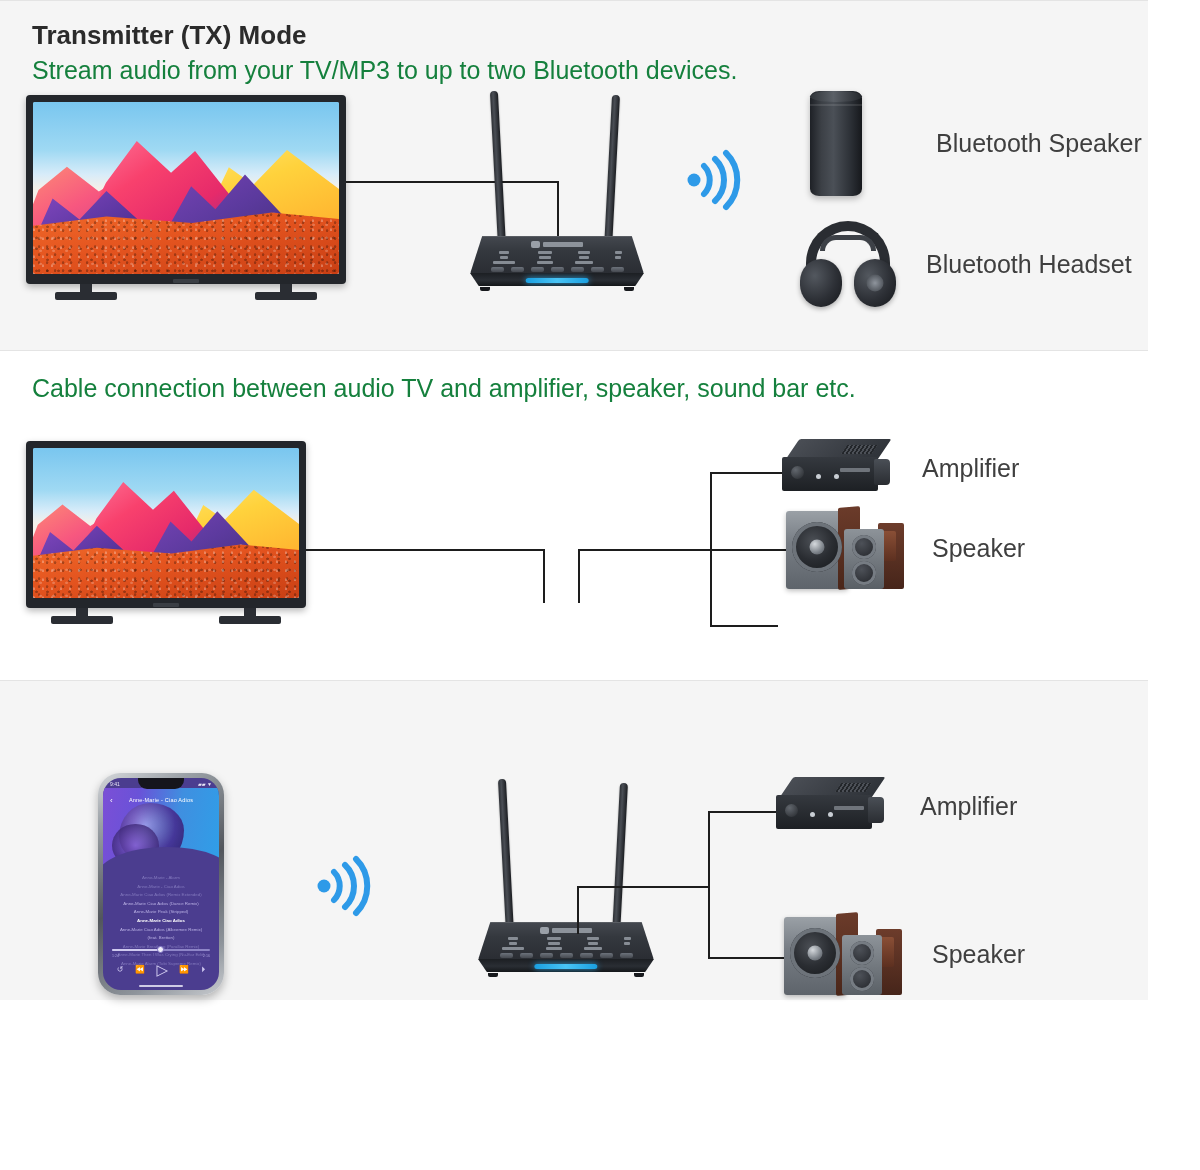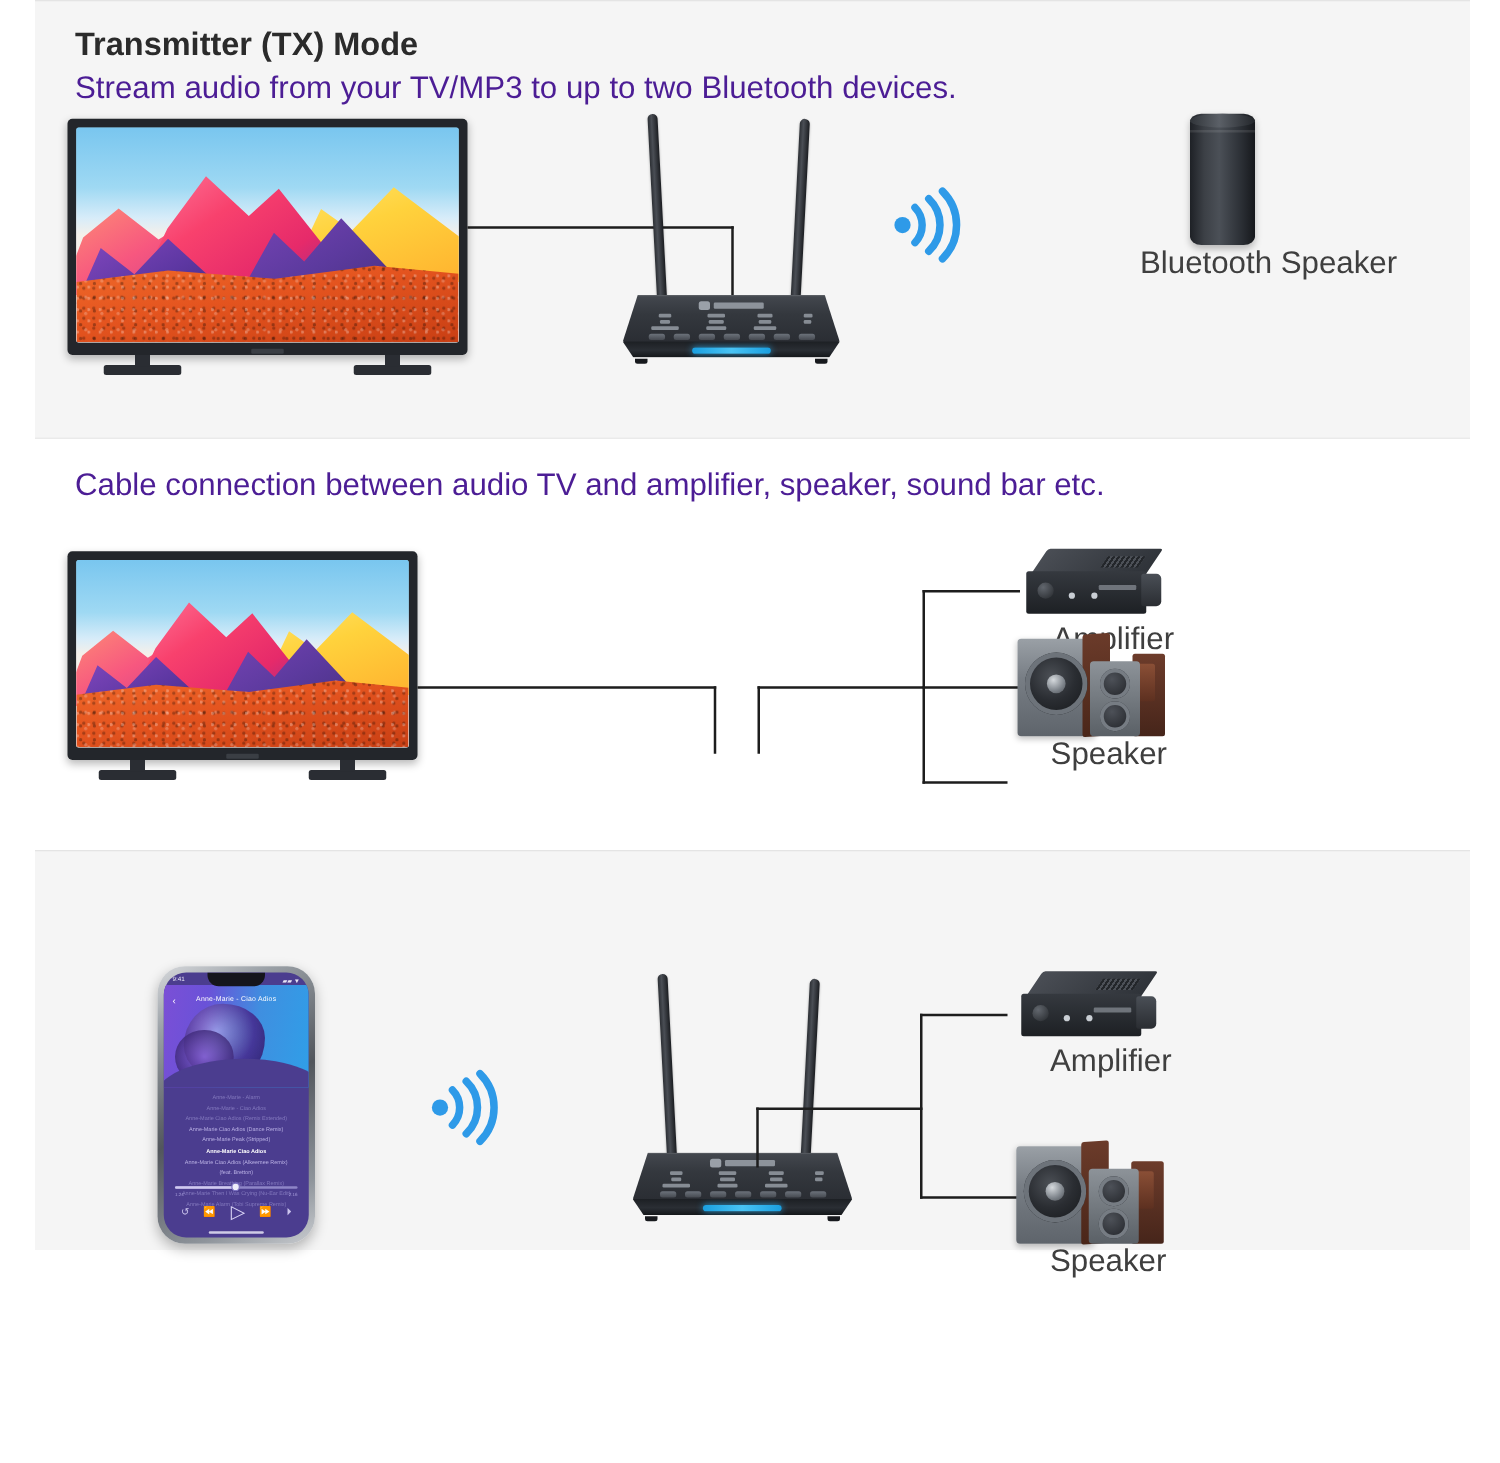--- a/index.html
+++ b/index.html
@@ -19,28 +19,28 @@
   .main-title{
     font-size:47px;font-weight:bold;color:#2e9ae8;letter-spacing:-0.5px;
     line-height:56px;margin:0;white-space:nowrap;
   }
   .subtitle{
     font-size:29px;color:#444444;line-height:40px;margin:6px auto 0;
     max-width:1090px;font-weight:400;
   }
 
   
-  .section{position:relative;width:1148px;box-sizing:border-box;margin-left:28px;}
+  .section{position:relative;width:1148px;box-sizing:border-box;}
   .sec-tx{height:350px;background:#f5f5f5;border-top:1px solid #e4e4e4;}
   .sec-bp{height:330px;background:#ffffff;border-top:1px solid #e4e4e4;}
   .sec-rx{height:320px;background:#f5f5f5;border-top:1px solid #e4e4e4;}
 
   .sec-head{position:absolute;left:32px;top:18px;}
   .sec-title{font-size:26px;font-weight:bold;color:#2b2b2b;line-height:32px;margin:0;}
-  .sec-desc{font-size:25px;color:#4c1d95;line-height:34px;margin:2px 0 0;font-weight:400;}
+  .sec-desc{font-size:25px;color:#15803d;line-height:34px;margin:2px 0 0;font-weight:400;}
 
   .stage{position:absolute;left:0;right:0;top:92px;bottom:0;}
 
   
   .wire{position:absolute;background:#1d1d1d;}
   .wire.h{height:2px;}
   .wire.v{width:2px;}
 
   
   .tv{position:absolute;}
@@ -136,21 +136,21 @@
     background:linear-gradient(90deg,#1a9fe0,#49c4f5 50%,#1a9fe0);
     box-shadow:0 0 6px rgba(45,170,235,.85);}
   .dev-feet{position:relative;height:5px;}
   .dev-feet i{position:absolute;bottom:0;width:10px;height:4px;background:#17191d;border-radius:0 0 2px 2px;}
 
   
   .bt-wave{position:absolute;}
   .bt-wave svg{display:block;}
 
   
-  .dev-row{position:absolute;display:flex;align-items:center;flex-direction:column;}
+  .dev-row{position:absolute;display:flex;align-items:center;}
   .dev-row .art{position:relative;flex:0 0 auto;}
   .dev-row .cap{font-size:25px;color:#3f3f3f;white-space:nowrap;}
 
   
   .spk-cyl{width:52px;height:105px;border-radius:9px/7px;
     background:linear-gradient(90deg,#1e2126 0%,#3c4046 22%,#4b5057 45%,#2c3036 78%,#16181c 100%);
     position:relative;box-shadow:0 3px 6px rgba(0,0,0,.25);}
   .spk-cyl:before{content:"";position:absolute;left:0;right:0;top:0;height:11px;
     border-radius:50%;background:linear-gradient(90deg,#303439,#5b6067 45%,#23262b);}
   .spk-cyl:after{content:"";position:absolute;left:0;right:0;top:13px;height:2px;
@@ -366,20 +366,30 @@
         </svg>
       </div>
 
       <div class="dev-row" style="left:810px;top:-2px;">
         <div class="art">
           <div class="spk-cyl"></div>
         </div>
         <div class="cap" style="margin-left:74px;">Bluetooth Speaker</div>
       </div>
 
+      <div class="dev-row" style="left:800px;top:128px;">
+        <div class="art">
+          <div class="hs">
+            <div class="hs-band"></div>
+            <div class="hs-cup l"></div>
+            <div class="hs-cup r"></div>
+          </div>
+        </div>
+        <div class="cap" style="margin-left:30px;">Bluetooth Headset</div>
+      </div>
 
     </div>
   </div>
 
   <div class="section sec-bp">
     <div class="sec-head">
       <div class="sec-desc">Cable connection between audio TV and amplifier, speaker, sound bar etc.</div>
     </div>
 
     <div class="stage">

